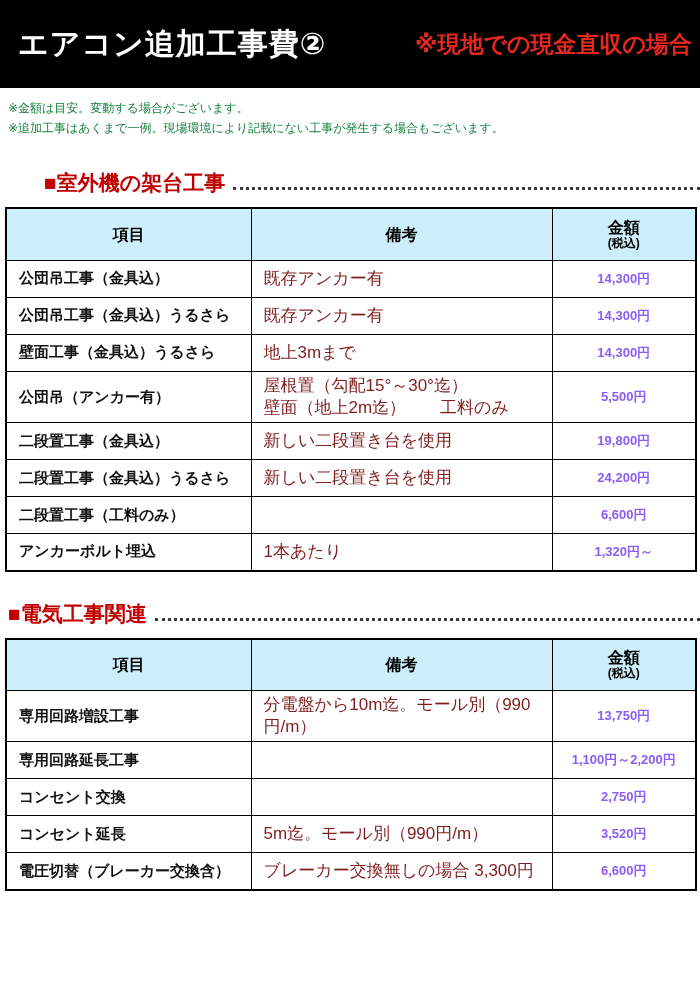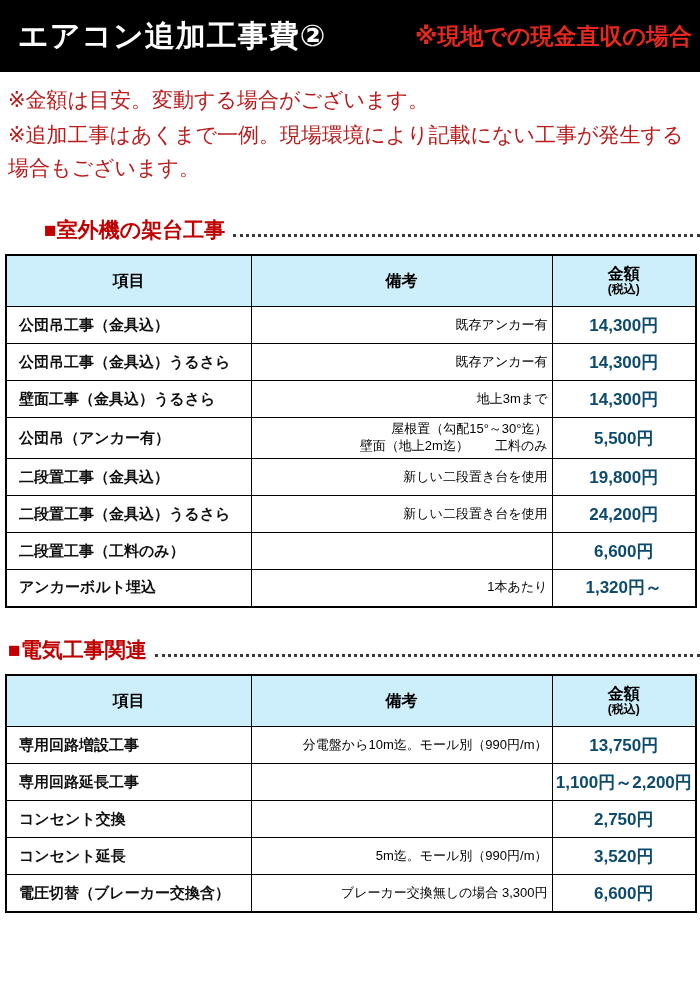--- a/index.html
+++ b/index.html
@@ -5,34 +5,34 @@
   html,body{margin:0;padding:0;background:#ffffff;}
   body{
     width:700px;height:990px;overflow:hidden;
     font-family:"Liberation Sans","DejaVu Sans",sans-serif;
     -webkit-font-smoothing:antialiased;
   }
   .page{position:relative;width:700px;height:990px;background:#ffffff;}
 
   
   .topbar{
-    height:72px;background:#000000;
+    height:88px;background:#000000;
     display:flex;align-items:center;justify-content:space-between;
     box-sizing:border-box;padding:0 8px 0 18px;
   }
   .topbar h1{
     margin:0;color:#ffffff;font-size:30px;font-weight:bold;letter-spacing:1px;
     line-height:1;
   }
   .topbar .topnote{
     color:#e8281e;font-size:23px;font-weight:bold;white-space:nowrap;
   }
 
   
-  .disclaimers{margin:11px 10px 18px 8px;color:#b91c1c;font-size:21px;line-height:1.6;}
+  .disclaimers{margin:11px 10px 18px 8px;color:#15803d;font-size:12px;line-height:1.6;}
   .disclaimers p{margin:0 0 1px 0;}
 
   
   .sec-head{
     display:flex;align-items:flex-end;
     margin:30px 0 13px 8px;
     color:#c00000;font-size:21px;font-weight:bold;line-height:1.1;
     white-space:nowrap;
   }
   .sec-head .leader{
@@ -58,25 +58,25 @@
     font-size:16px;font-weight:bold;color:#000;
     text-align:center;vertical-align:middle;line-height:1.15;
   }
   table.price th .sub{font-size:12px;font-weight:bold;}
   table.price td{height:37px;vertical-align:middle;background:#ffffff;}
   td.c-item{
     background:#eaeaea;font-weight:bold;font-size:15px;
     padding:2px 4px 2px 12px;color:#111;
   }
   td.c-note{
-    font-size:13px;color:#000000;padding:3px 4px 3px 12px;
-    white-space:pre-line;line-height:1.3;text-align:right;
+    font-size:17px;color:#7f1d1d;padding:3px 4px 3px 12px;
+    white-space:pre-line;line-height:1.3;
   }
   td.c-price{
-    font-weight:bold;font-size:17px;text-align:center;color:#0c4a6e;
+    font-weight:bold;font-size:13px;text-align:center;color:#8b5cf6;
     padding:0 1px;white-space:nowrap;
   }
 </style>
 </head>
 <body>
 
 <div class="page">
 
   <header class="topbar">
     <h1>エアコン追加工事費②</h1>

